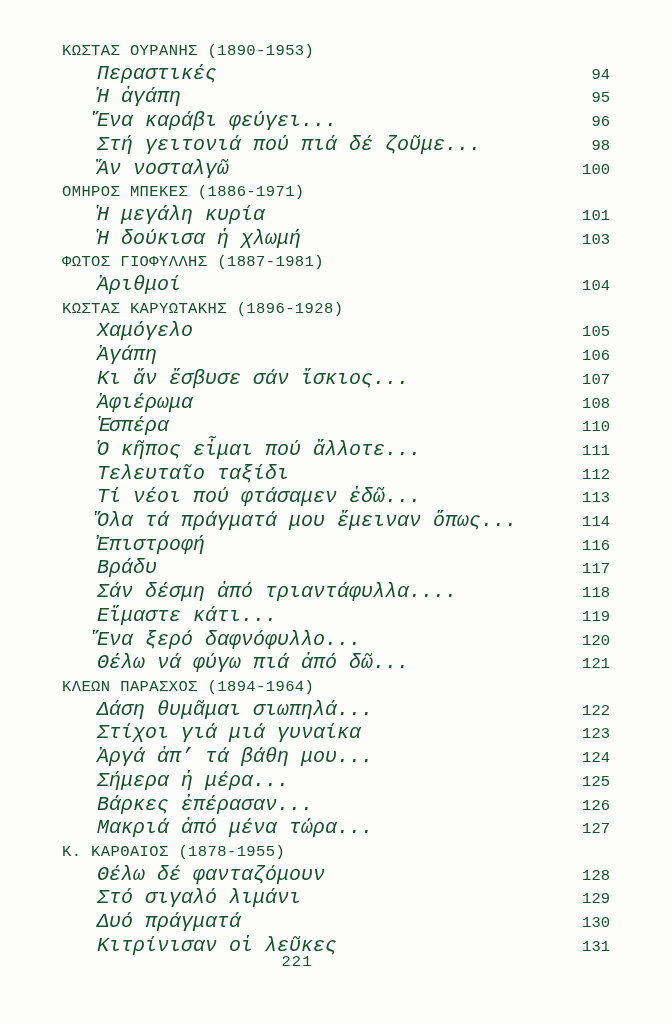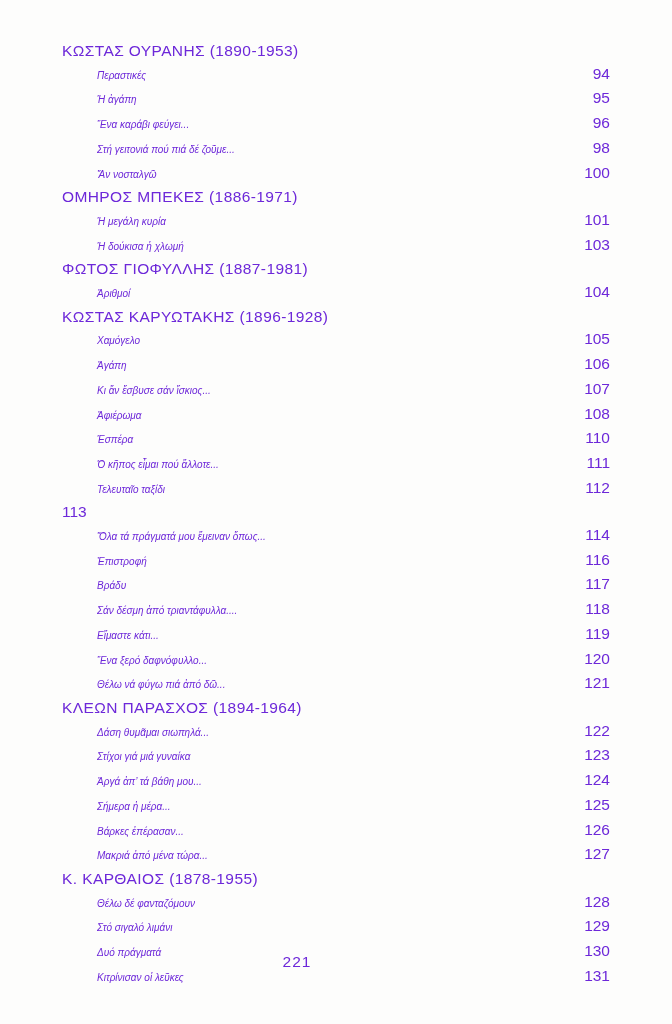--- a/index.html
+++ b/index.html
@@ -5,22 +5,22 @@
   html, body {
     margin: 0;
     padding: 0;
     background: #f2f2f0;
   }
   .page {
     position: relative;
     width: 672px;
     height: 1024px;
     background: #fdfdfc;
-    color: #6d28d9;
-    font-family: Liberation Sans, sans-serif;
+    color: #14532d;
+    font-family: Liberation Mono, monospace;
     overflow: hidden;
   }
   .toc {
     position: absolute;
     top: 40px;
     left: 62px;
     width: 548px;
   }
   .author {
     font-size: 15.5px;
@@ -29,21 +29,21 @@
     white-space: nowrap;
   }
   .entry {
     display: flex;
     justify-content: space-between;
     align-items: baseline;
     line-height: 22.7px;
   }
   .title {
     font-style: italic;
-    font-size: 10px;
+    font-size: 20px;
     margin-left: 35px;
     white-space: nowrap;
   }
   .pagenum {
     font-size: 15.5px;
     text-align: left;
   }
   .folio {
     position: absolute;
     top: 951px;
@@ -125,20 +125,21 @@
         </div>
         <div class="entry">
           <span class="title">Ὁ κῆπος εἶμαι πού ἄλλοτε...</span>
           <span class="pagenum">111</span>
         </div>
         <div class="entry">
           <span class="title">Τελευταῖο ταξίδι</span>
           <span class="pagenum">112</span>
         </div>
         <div class="entry">
+          <span class="title">Τί νέοι πού φτάσαμεν ἐδῶ...</span>
           <span class="pagenum">113</span>
         </div>
         <div class="entry">
           <span class="title">Ὅλα τά πράγματά μου ἔμειναν ὅπως...</span>
           <span class="pagenum">114</span>
         </div>
         <div class="entry">
           <span class="title">Ἐπιστροφή</span>
           <span class="pagenum">116</span>
         </div>

